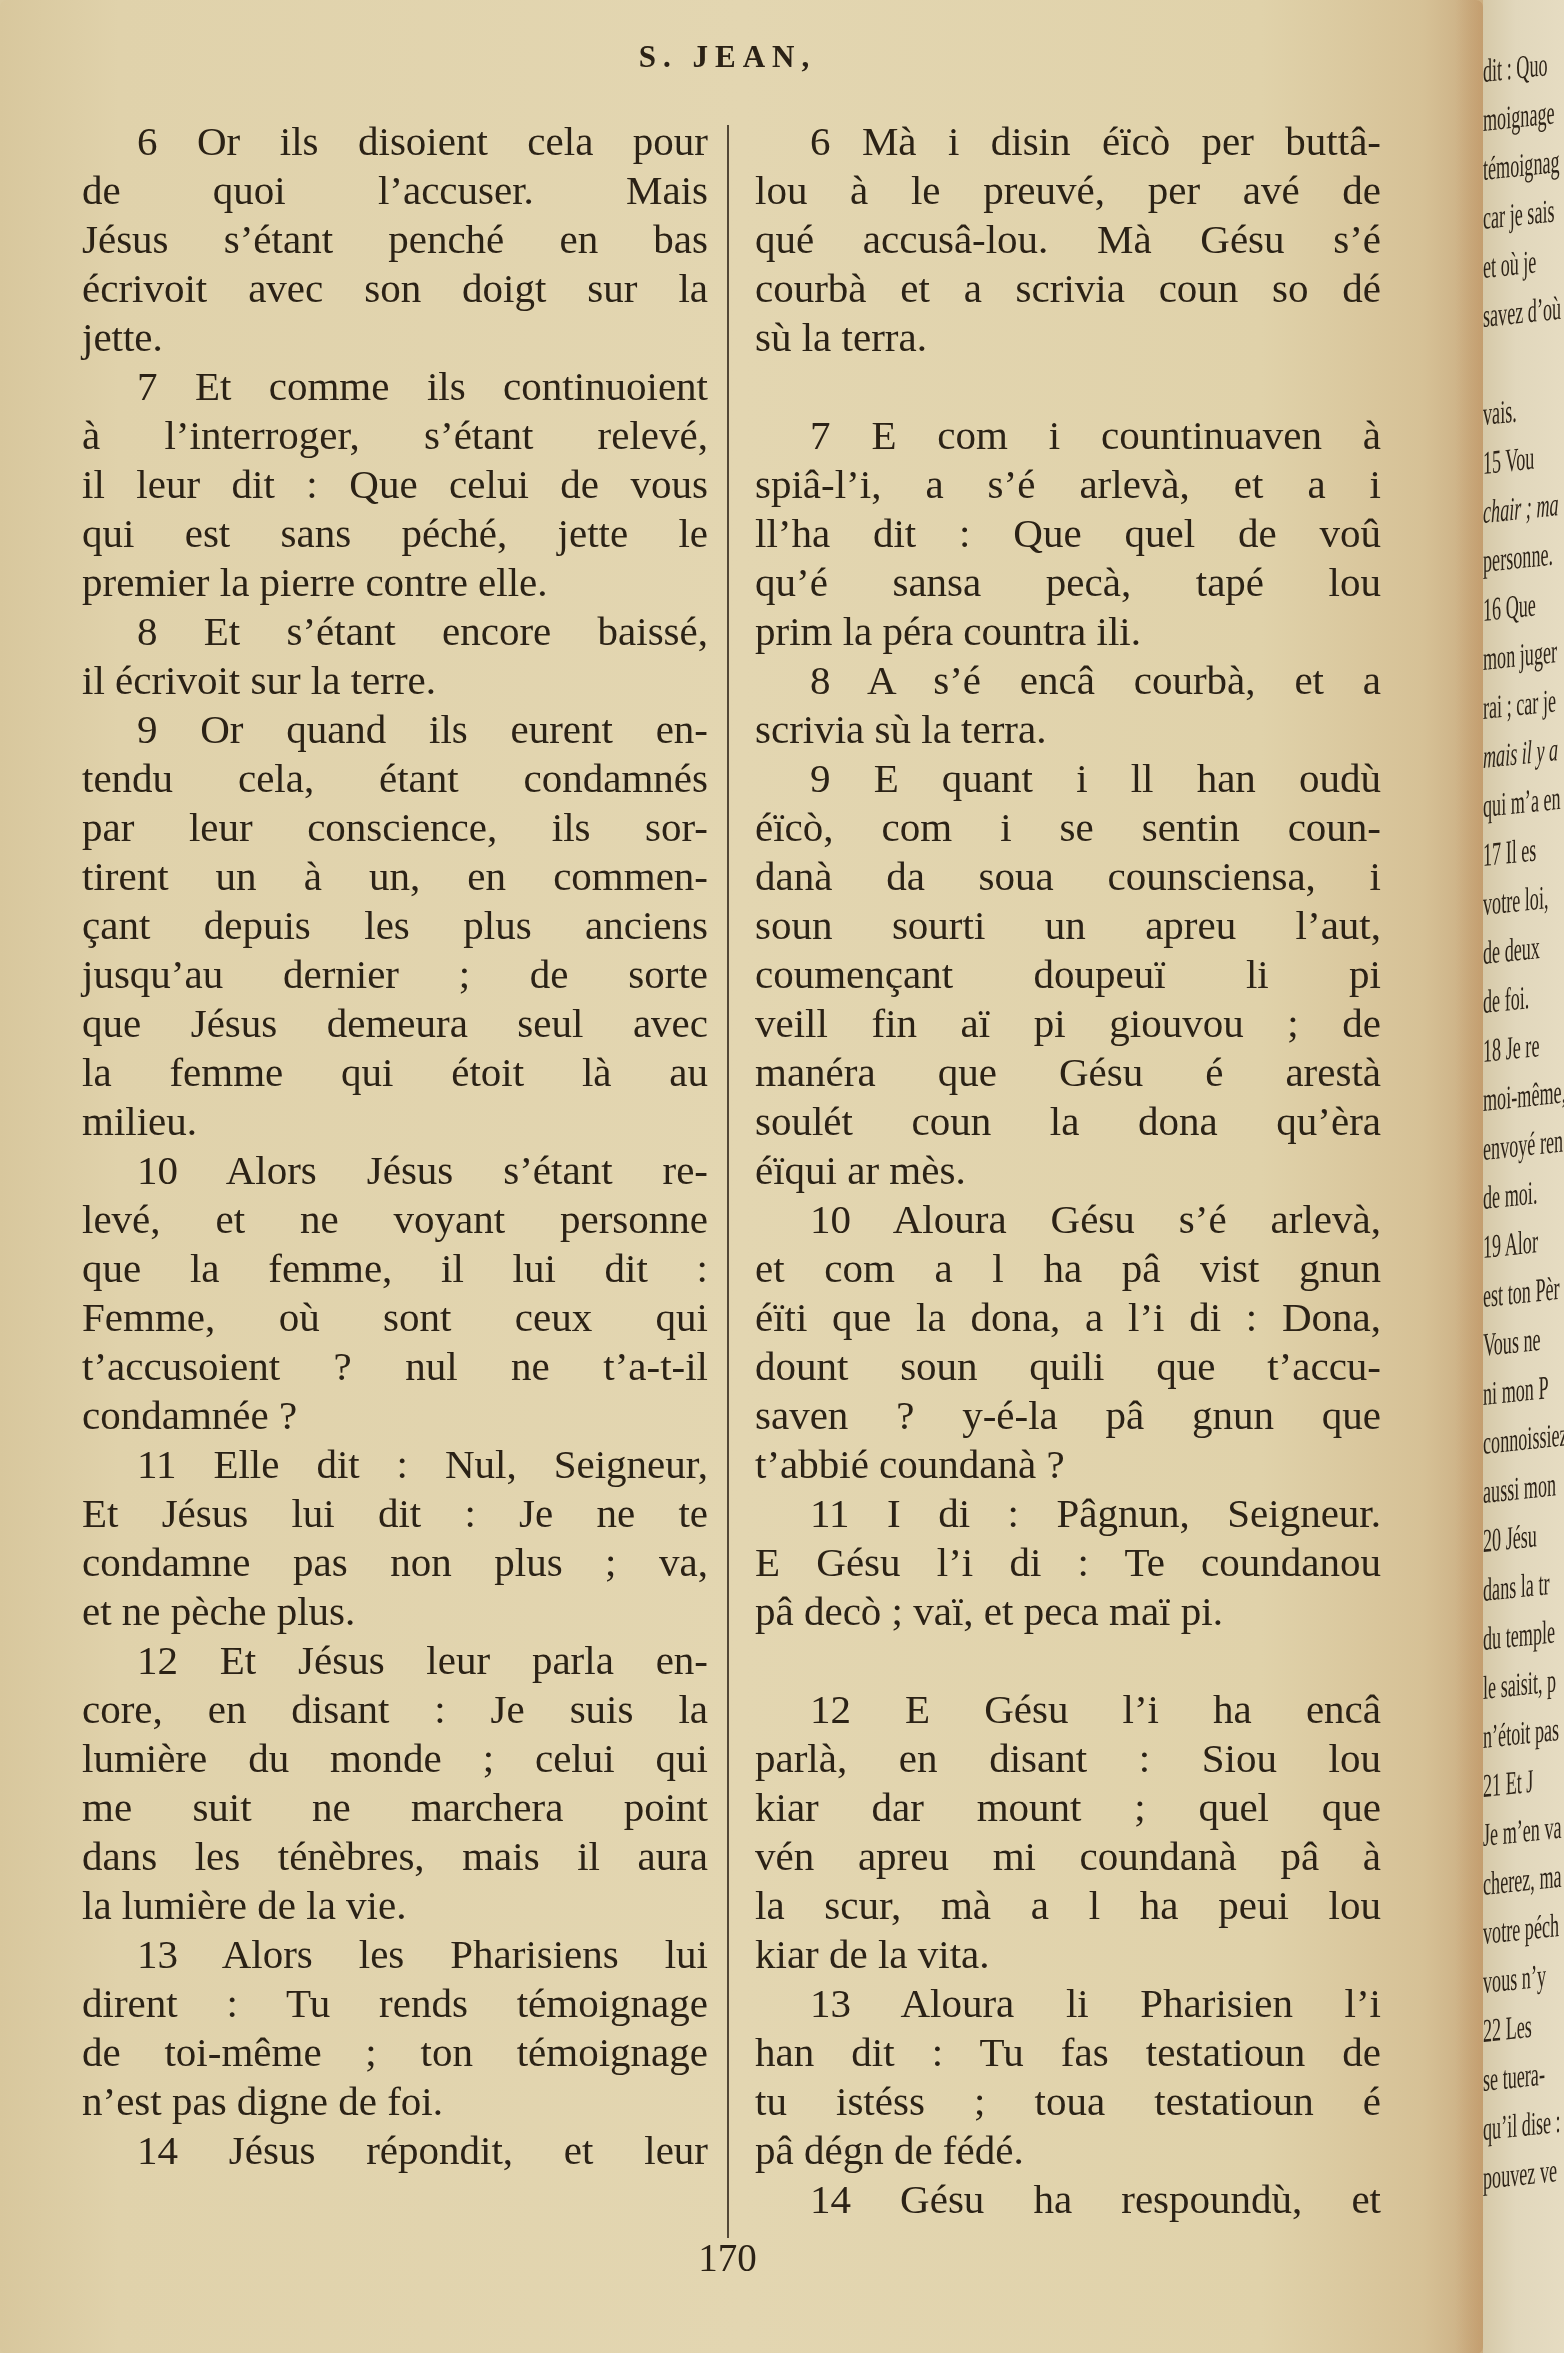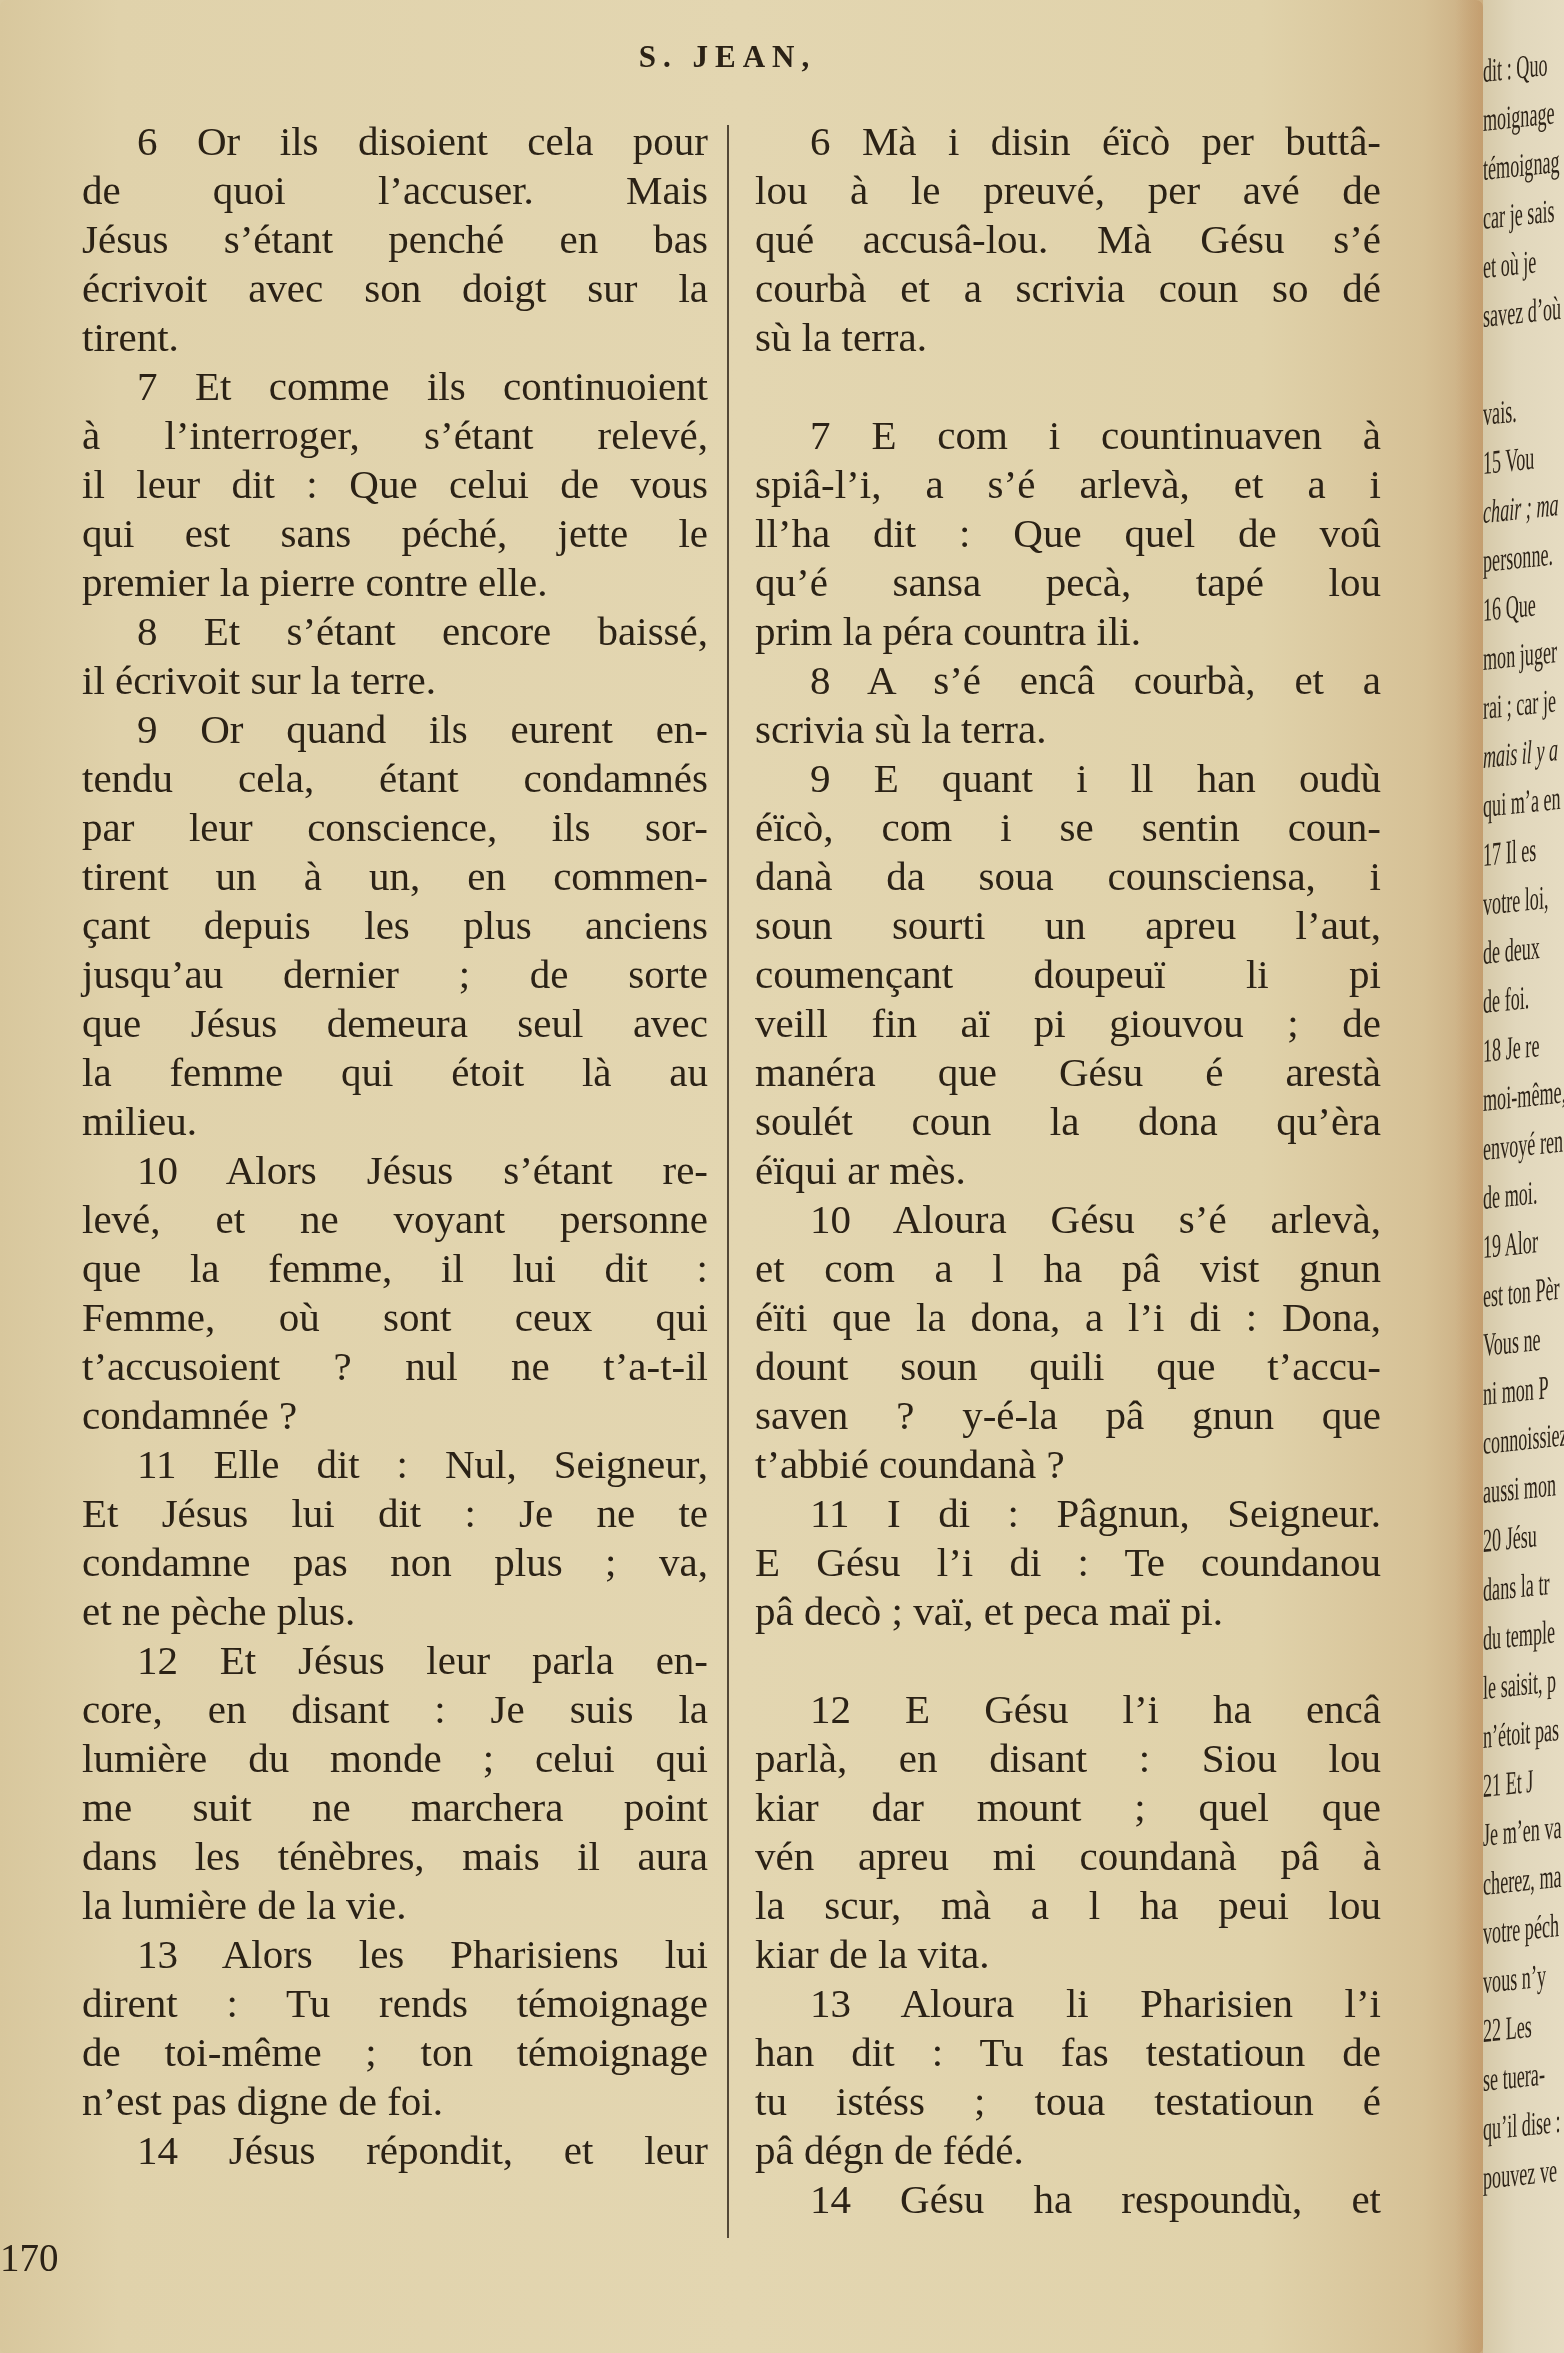--- a/index.html
+++ b/index.html
@@ -38,42 +38,42 @@
     height: 49px; overflow: visible;
   }
   .line.last { text-align-last: left; }
   .line.indent { padding-left: 55px; }
   .line.gap { height: 49px; }
   .divider {
     position: absolute; left: 727px; top: 125px; width: 2.3px; height: 2113px;
     background: #3a2f22; opacity: 0.85;
   }
   .folio {
-    position: absolute; left: 0; width: 1455px; top: 2235px; text-align: left;
+    position: absolute; left: 0; width: 1455px; top: 2235px; text-align: center;
     font-size: 39px;
   }
   .frag-col {
     position: absolute; left: 0; top: 47px; font-size: 33px; line-height: 49px;
     transform: skewY(-6deg) scaleX(0.55); transform-origin: left top;
     color: #2e2418; white-space: nowrap;
   }
   .frag-line { display: block; height: 49px; }
   .frag-line.i { font-style: italic; }
 </style>
 </head>
 <body>
 
 <div class="page">
   <div class="running-head">S. JEAN,</div>
   <div class="column col-left" id="col-left">
       <span class="line indent">6 Or ils disoient cela pour</span>
       <span class="line">de quoi l’accuser. Mais</span>
       <span class="line">Jésus s’étant penché en bas</span>
       <span class="line">écrivoit avec son doigt sur la</span>
-      <span class="line last">tirent.</span>
+      <span class="line last">jette.</span>
       <span class="line indent">7 Et comme ils continuoient</span>
       <span class="line">à l’interroger, s’étant relevé,</span>
       <span class="line">il leur dit : Que celui de vous</span>
       <span class="line">qui est sans péché, jette le</span>
       <span class="line last">premier la pierre contre elle.</span>
       <span class="line indent">8 Et s’étant encore baissé,</span>
       <span class="line last">il écrivoit sur la terre.</span>
       <span class="line indent">9 Or quand ils eurent en-</span>
       <span class="line">tendu cela, étant condamnés</span>
       <span class="line">par leur conscience, ils sor-</span>

